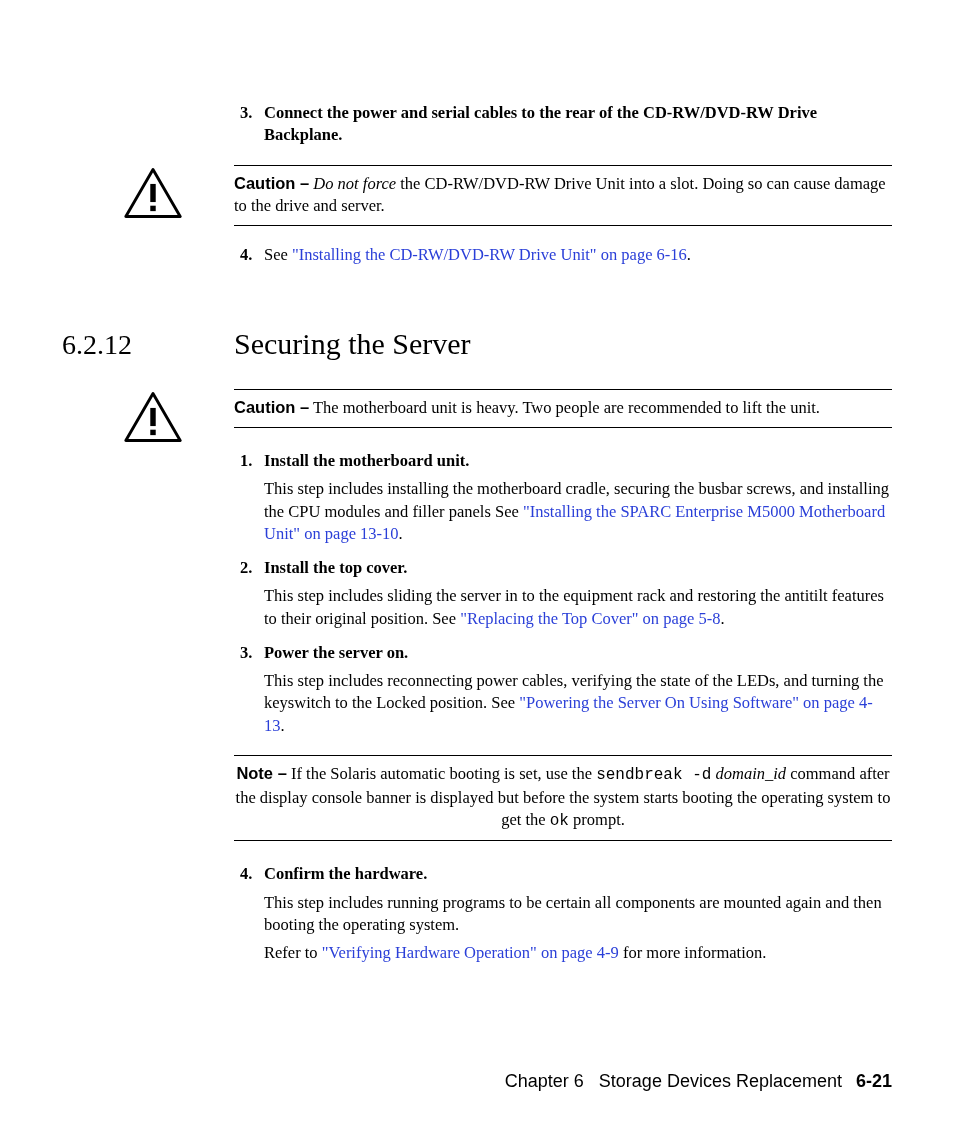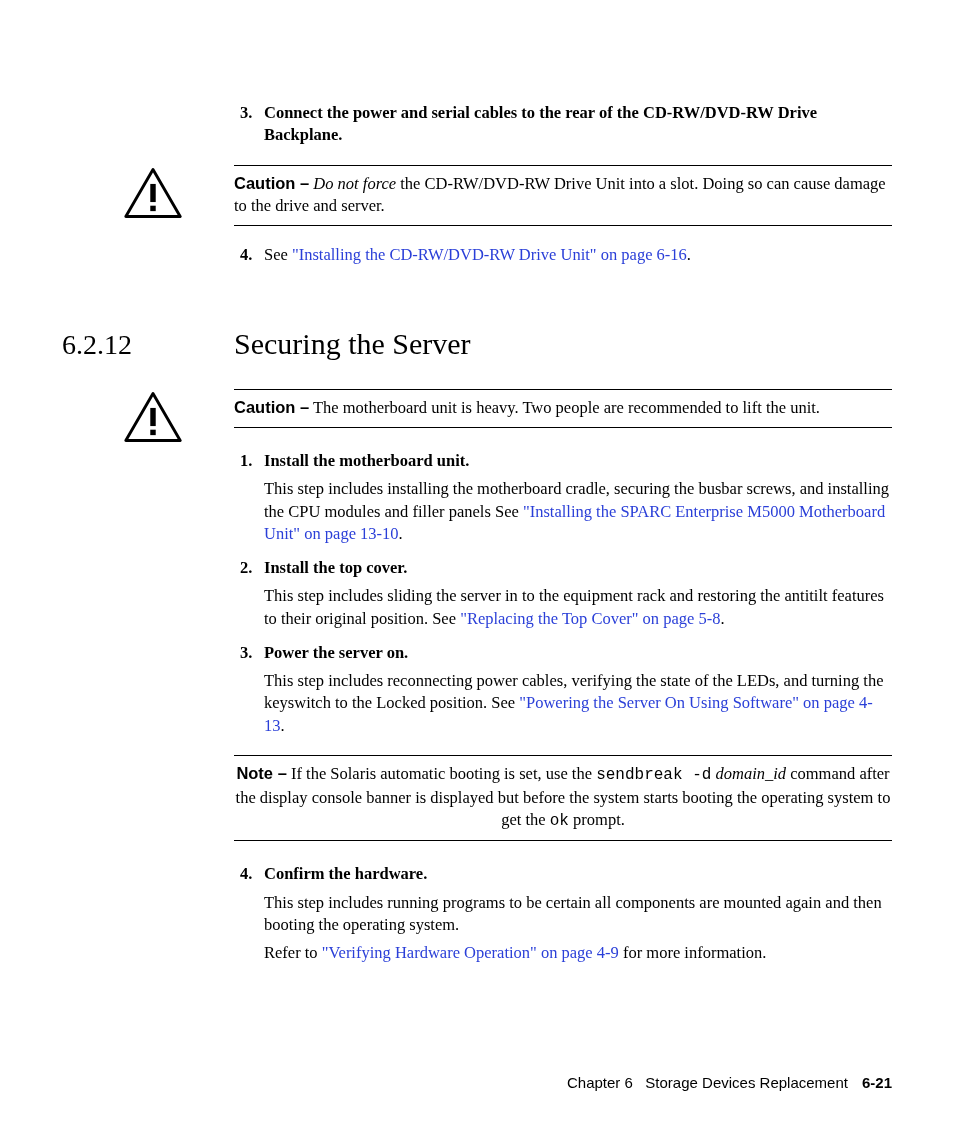--- a/index.html
+++ b/index.html
@@ -91,21 +91,21 @@
   code.mono {
     font-family: "Courier New", Courier, monospace;
     font-size: 16px;
   }
 
   .footer {
     position: absolute;
     bottom: 52px;
     right: 62px;
     font-family: Arial, Helvetica, sans-serif;
-    font-size: 15px;
+    font-size: 18px;
   }
   .footer .pnum { font-weight: bold; margin-left: 14px; }
 </style>
 </head>
 <body>
 
 <div class="page">
 
   <div class="content-col">
     <div class="step">

